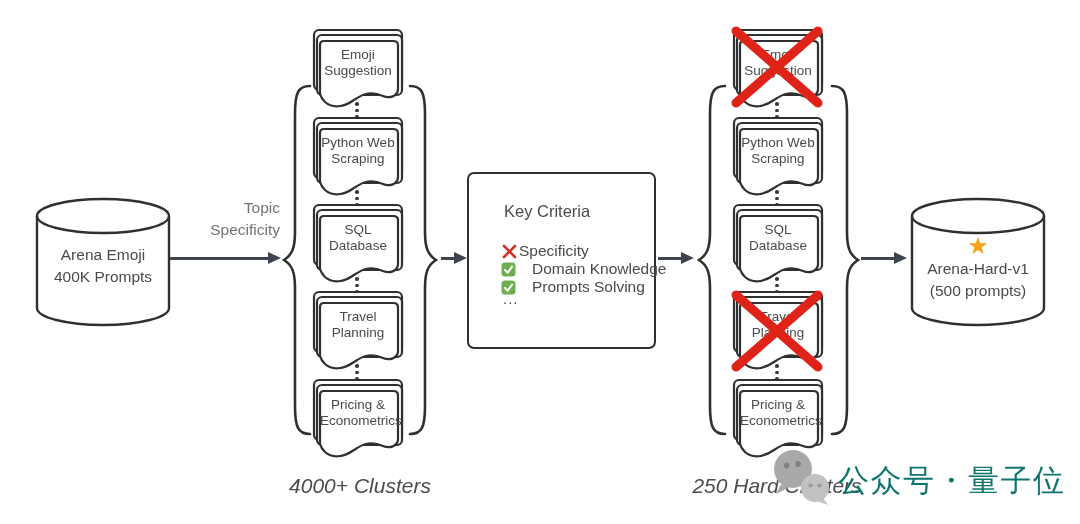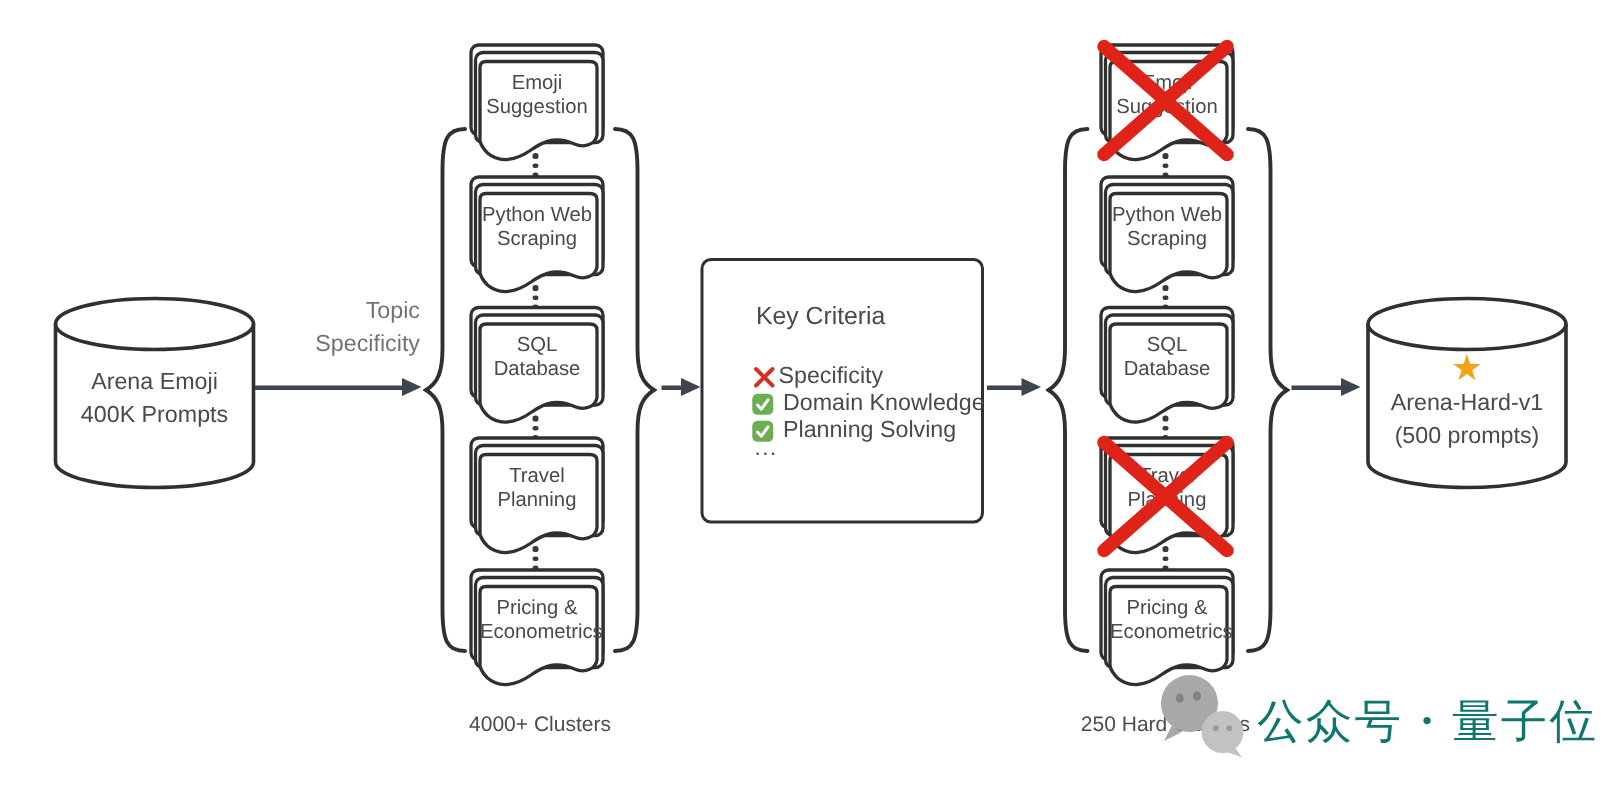--- a/index.html
+++ b/index.html
@@ -24,24 +24,24 @@
   
   .vdots{position:absolute;width:4px;}
   .vdots i{display:block;width:3.5px;height:3.5px;border-radius:50%;background:#3a3a3a;margin:0 auto 3px;}
   
   .criteria-box{position:absolute;left:467px;top:172px;width:189px;height:177px;
     border:2px solid #303030;border-radius:7px;background:#fff;box-sizing:border-box;}
   .criteria-title{position:absolute;left:504px;top:202px;font-size:16.5px;color:#4a4a4a;}
   .criteria-items{position:absolute;left:501px;top:242px;}
   .criteria-row{display:flex;align-items:center;height:18px;font-size:15.5px;color:#4a4a4a;}
   .criteria-row.fail{gap:1px;}
-  .criteria-row.pass{gap:6px;}
+  .criteria-row.pass{gap:16px;}
   .criteria-more{position:absolute;left:503px;top:290px;font-size:15px;letter-spacing:1px;color:#4a4a4a;}
   
-  .caption{position:absolute;text-align:center;font-size:14px;color:#4c4c4c;}
+  .caption{position:absolute;text-align:center;font-size:21px;color:#4c4c4c;font-style:italic;}
   .flow-label{position:absolute;text-align:right;font-size:15.5px;line-height:1.45;color:#737373;margin-left:12px;}
   .cross-overlay line{stroke:#e02318;stroke-width:9;stroke-linecap:round;}
   .star{position:absolute;left:0;right:0;text-align:center;color:#f5a31b;font-size:24px;line-height:1;}
   .wm-text{position:absolute;left:838px;top:460px;font-size:31px;letter-spacing:1.5px;color:#0f766e;white-space:nowrap;}
 </style>
 </head>
 <body>
 
 <div id="canvas">
 
@@ -162,21 +162,21 @@
         <rect x="0.5" y="0.5" width="14" height="14" rx="3.5" fill="#6cae50"></rect>
         <path d="M4,8 l2.6,2.8 L11,4.6" fill="none" stroke="#fff" stroke-width="2" stroke-linecap="round" stroke-linejoin="round"></path>
       </svg>
       <span>Domain Knowledge</span>
     </div>
     <div class="criteria-row pass">
       <svg width="15" height="15" viewBox="0 0 15 15">
         <rect x="0.5" y="0.5" width="14" height="14" rx="3.5" fill="#6cae50"></rect>
         <path d="M4,8 l2.6,2.8 L11,4.6" fill="none" stroke="#fff" stroke-width="2" stroke-linecap="round" stroke-linejoin="round"></path>
       </svg>
-      <span>Planning Solving</span>
+      <span>Prompts Solving</span>
     </div>
   </div>
   <div class="criteria-more">...</div>
 
   <div class="arrow" style="left:658px;top:257px;width:24px;"></div>
 
   <svg class="brace abs" style="left:697px;top:84px;" width="30" height="352" viewBox="0 0 30 352">
     <path d="M28,2 C16,2 13,9 13,30 L13,148 C13,164 10,171 2,176 C10,181 13,188 13,204 L13,322 C13,343 16,350 28,350"></path>
   </svg>
   <svg class="brace abs" style="left:830px;top:84px;" width="30" height="352" viewBox="0 0 30 352">

